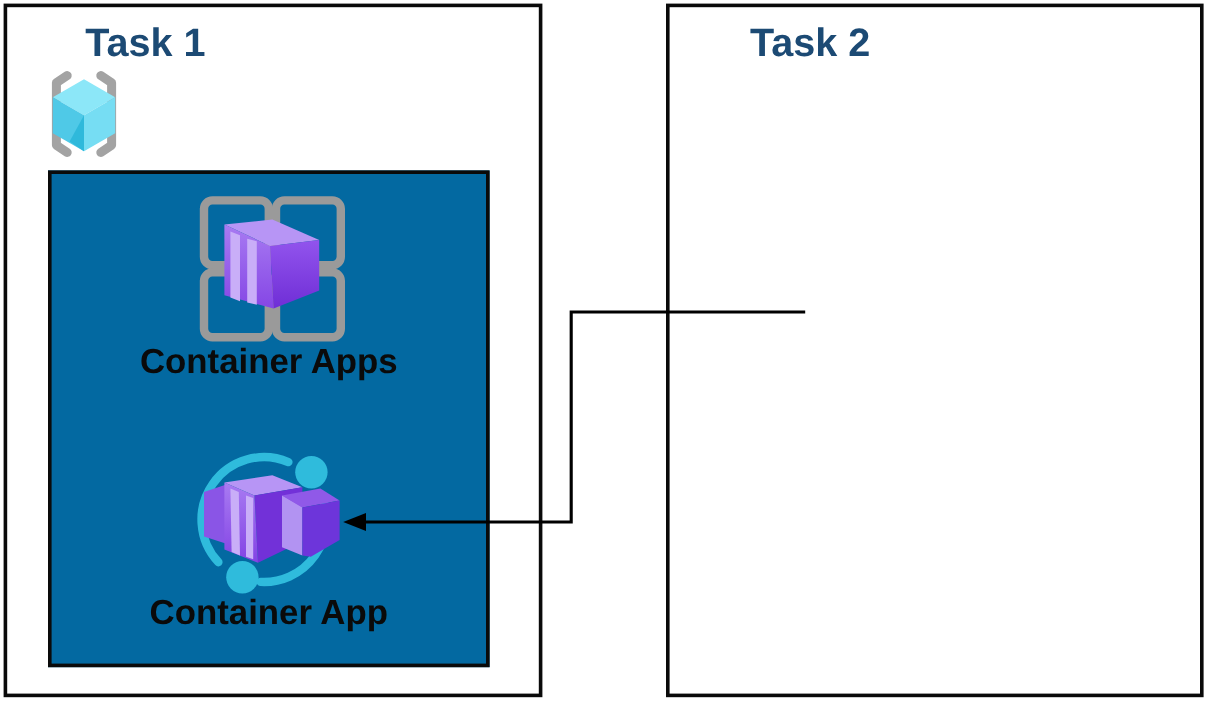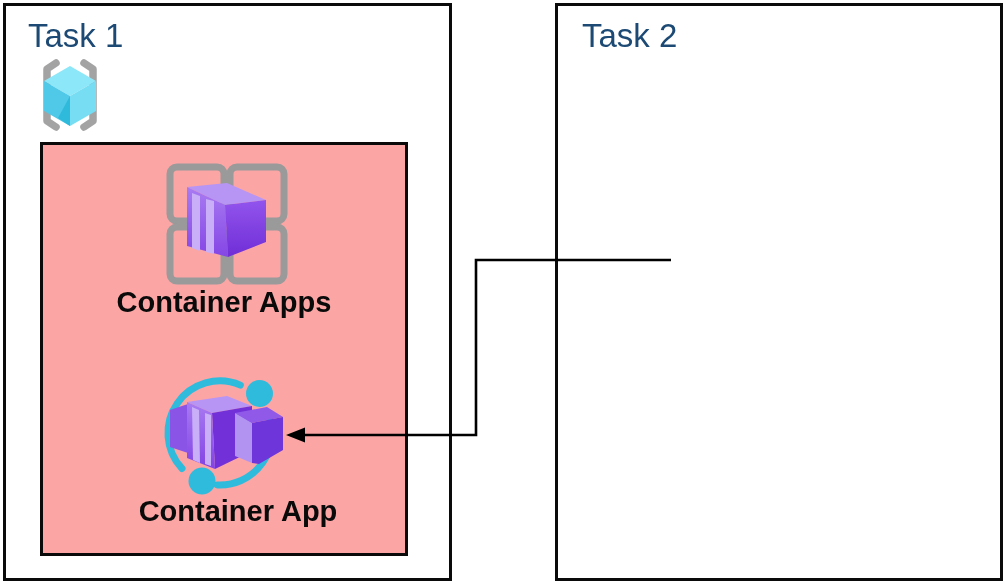--- a/index.html
+++ b/index.html
@@ -6,43 +6,43 @@
   .canvas{
     position:relative;width:1006px;height:584px;background:#ffffff;
     font-family:"Liberation Sans","DejaVu Sans",sans-serif;overflow:hidden;
   }
   .panel{
     position:absolute;background:#ffffff;border:3px solid #0a0a0a;box-sizing:border-box;
   }
   #task1{left:3px;top:3px;width:449px;height:578px;}
   #task2{left:555px;top:3px;width:448px;height:578px;}
   .task-title{
-    position:absolute;top:11px;font-size:33px;font-weight:400;color:#1c4a74;
-    white-space:nowrap;letter-spacing:0px;
+    position:absolute;top:11px;font-size:33px;font-weight:700;color:#1c4a74;
+    white-space:nowrap;letter-spacing:0px;margin-left:43px;
   }
   #task1 .task-title{left:22px;}
   #task2 .task-title{left:24px;}
   .rg-icon{position:absolute;left:25px;top:50px;}
   .rg-name{
     position:absolute;left:124px;top:71px;font-size:37px;font-weight:700;color:#0a0a0a;
     white-space:nowrap;
   }
   .inner{
-    position:absolute;background:#fca5a5;border:3px solid #0a0a0a;box-sizing:border-box;
+    position:absolute;background:#0369a1;border:3px solid #0a0a0a;box-sizing:border-box;
   }
   #inner1{left:34px;top:136px;width:368px;height:414px;}
   #inner2{left:41px;top:136px;width:364px;height:312px;}
   .node-label{
     position:absolute;left:0;width:100%;text-align:center;color:#0a0a0a;
     font-size:29px;font-weight:700;line-height:33px;white-space:nowrap;
   }
   .cae-icon{position:absolute;left:122px;top:18px;}
   #cae-label{top:141px;}
   .ca-icon{position:absolute;left:112px;top:228px;}
-  #ca-label{top:350px;padding-left:14px;}
+  #ca-label{top:350px;}
   .device-patch{position:absolute;left:66px;top:25px;width:230px;height:178px;background:#ffffff;}
   #verify-label{top:223px;}
   .connector{position:absolute;left:0;top:0;pointer-events:none;}
 </style>
 </head>
 <body>
 
 <div class="canvas">
 
   <div class="panel" id="task1">

